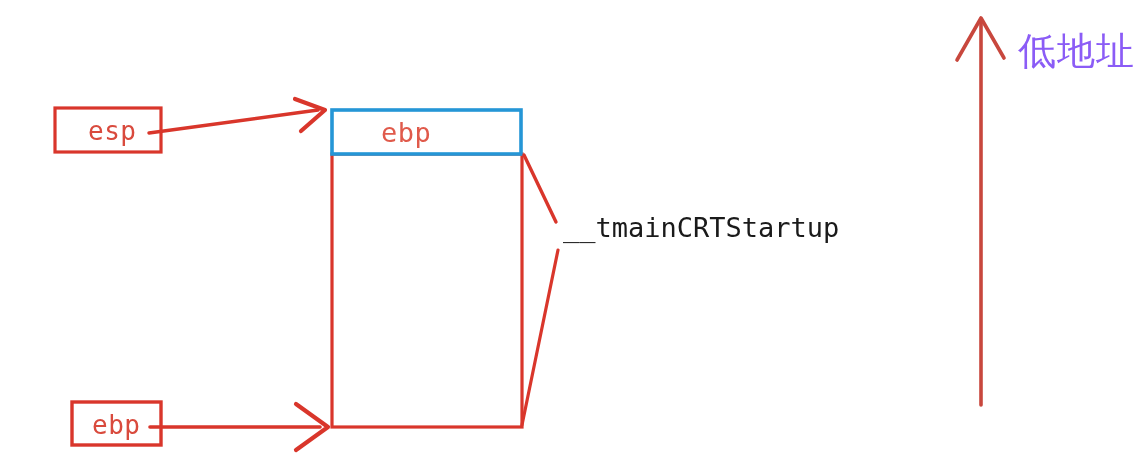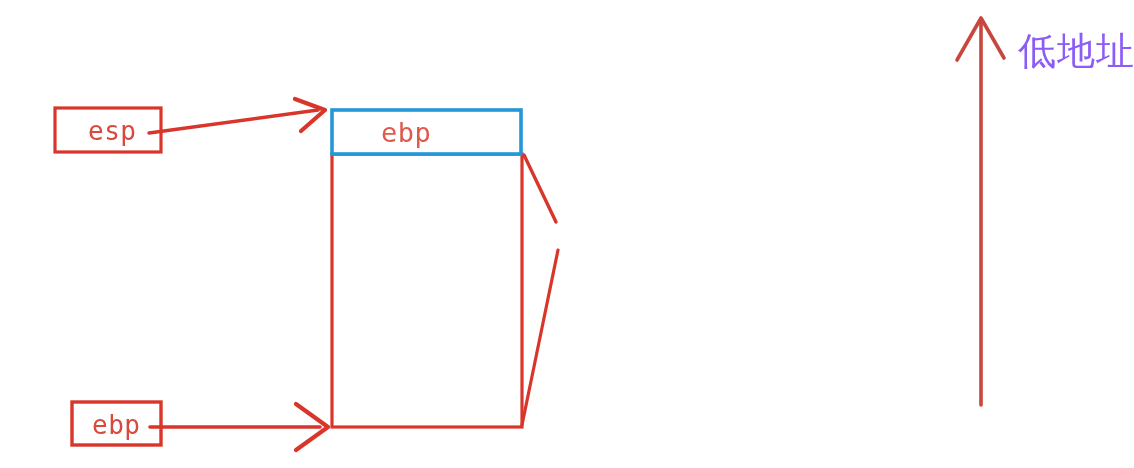--- a/index.html
+++ b/index.html
@@ -87,17 +87,18 @@
       <path d="M 957 60 L 981 18 L 1004 58" fill="none" stroke="#c8473d" stroke-width="3.6" stroke-linecap="round" stroke-linejoin="round"></path>
     </g>
   </svg>
 
   <div class="lbl reg-label" style="left:78px; top:116px;margin-left:10px;">esp</div>
 
   <div class="lbl reg-label" style="left:92px; top:410px;">ebp</div>
 
   <div class="lbl ebp-slot-label" style="left:381px; top:117px;">ebp</div>
 
+  <div class="lbl crt-label" style="left:563px; top:212px;">__tmainCRTStartup</div>
 
   <div class="lbl addr-label" style="left:1018px; top:26px;">低地址</div>
 
 
 </div>
 
 </body></html>

